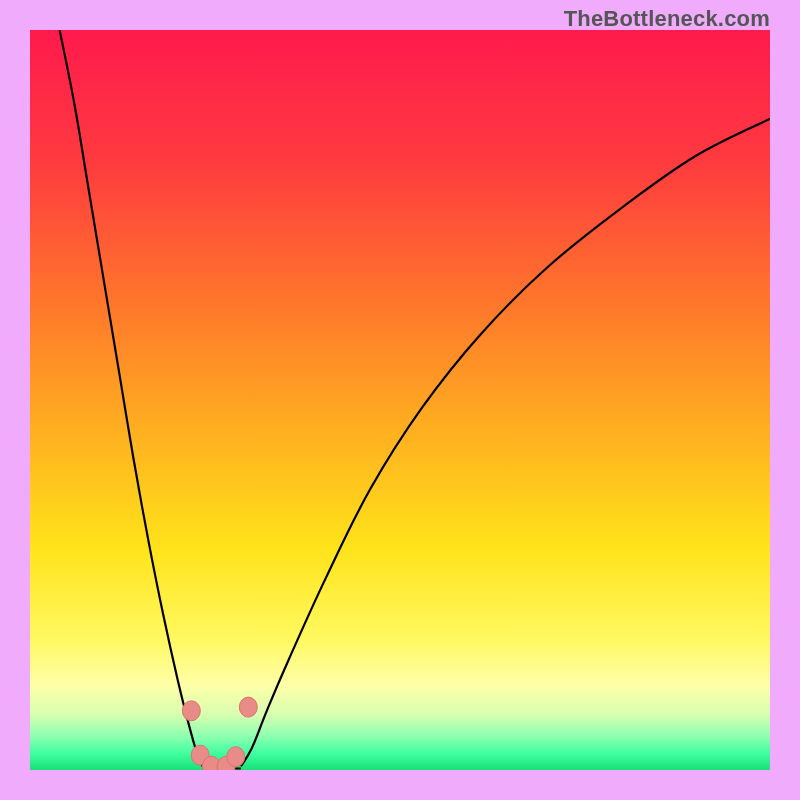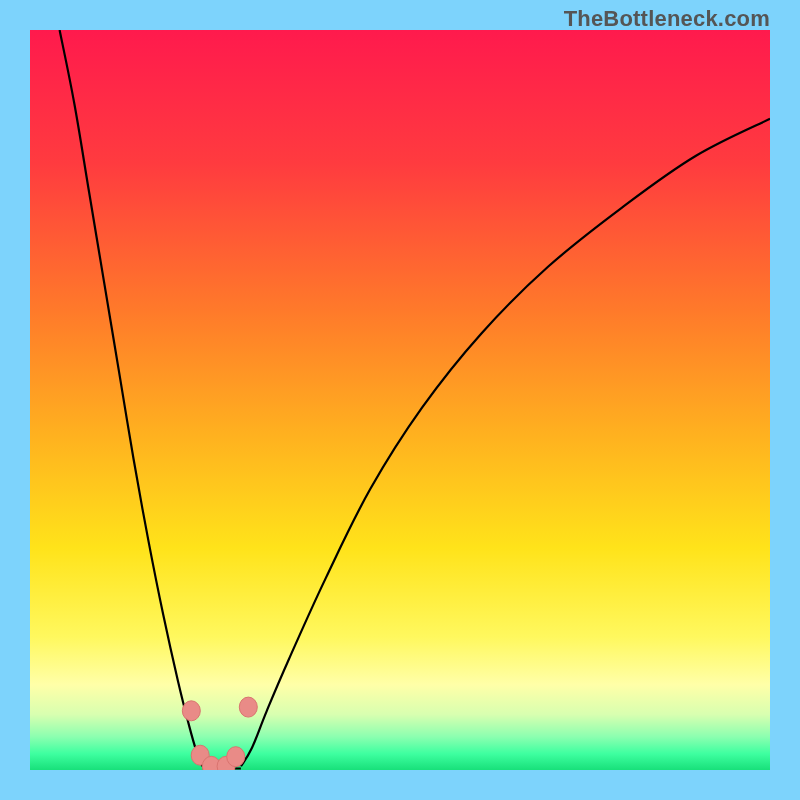--- a/index.html
+++ b/index.html
@@ -7,21 +7,21 @@
     padding: 0;
     width: 800px;
     height: 800px;
     background: #000;
     overflow: hidden;
     font-family: Arial, Helvetica, sans-serif;
   }
   .frame {
     position: absolute;
     inset: 0;
-    background: #7dd3fc;
+    background: #f0abfc;
   }
   .plot {
     position: absolute;
     left: 30px;
     top: 30px;
     width: 740px;
     height: 740px;
     overflow: hidden;
   }
   .watermark {

